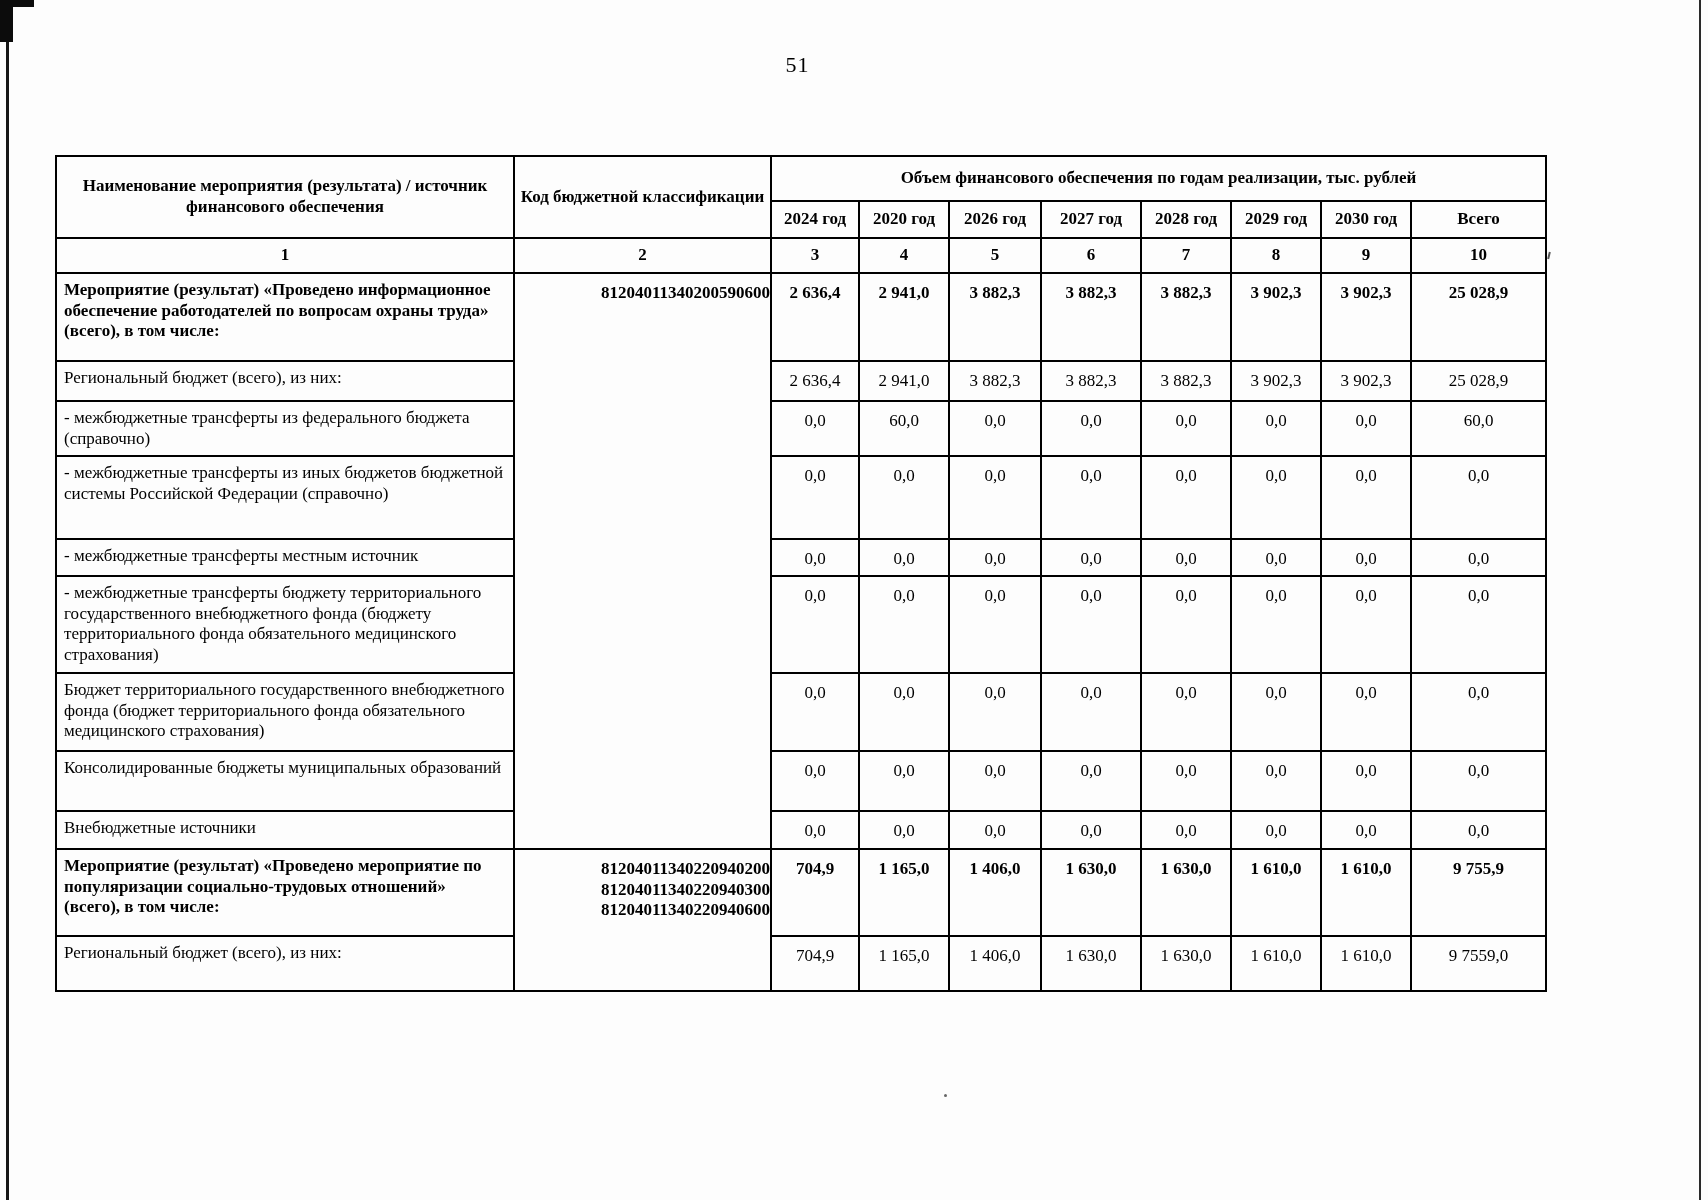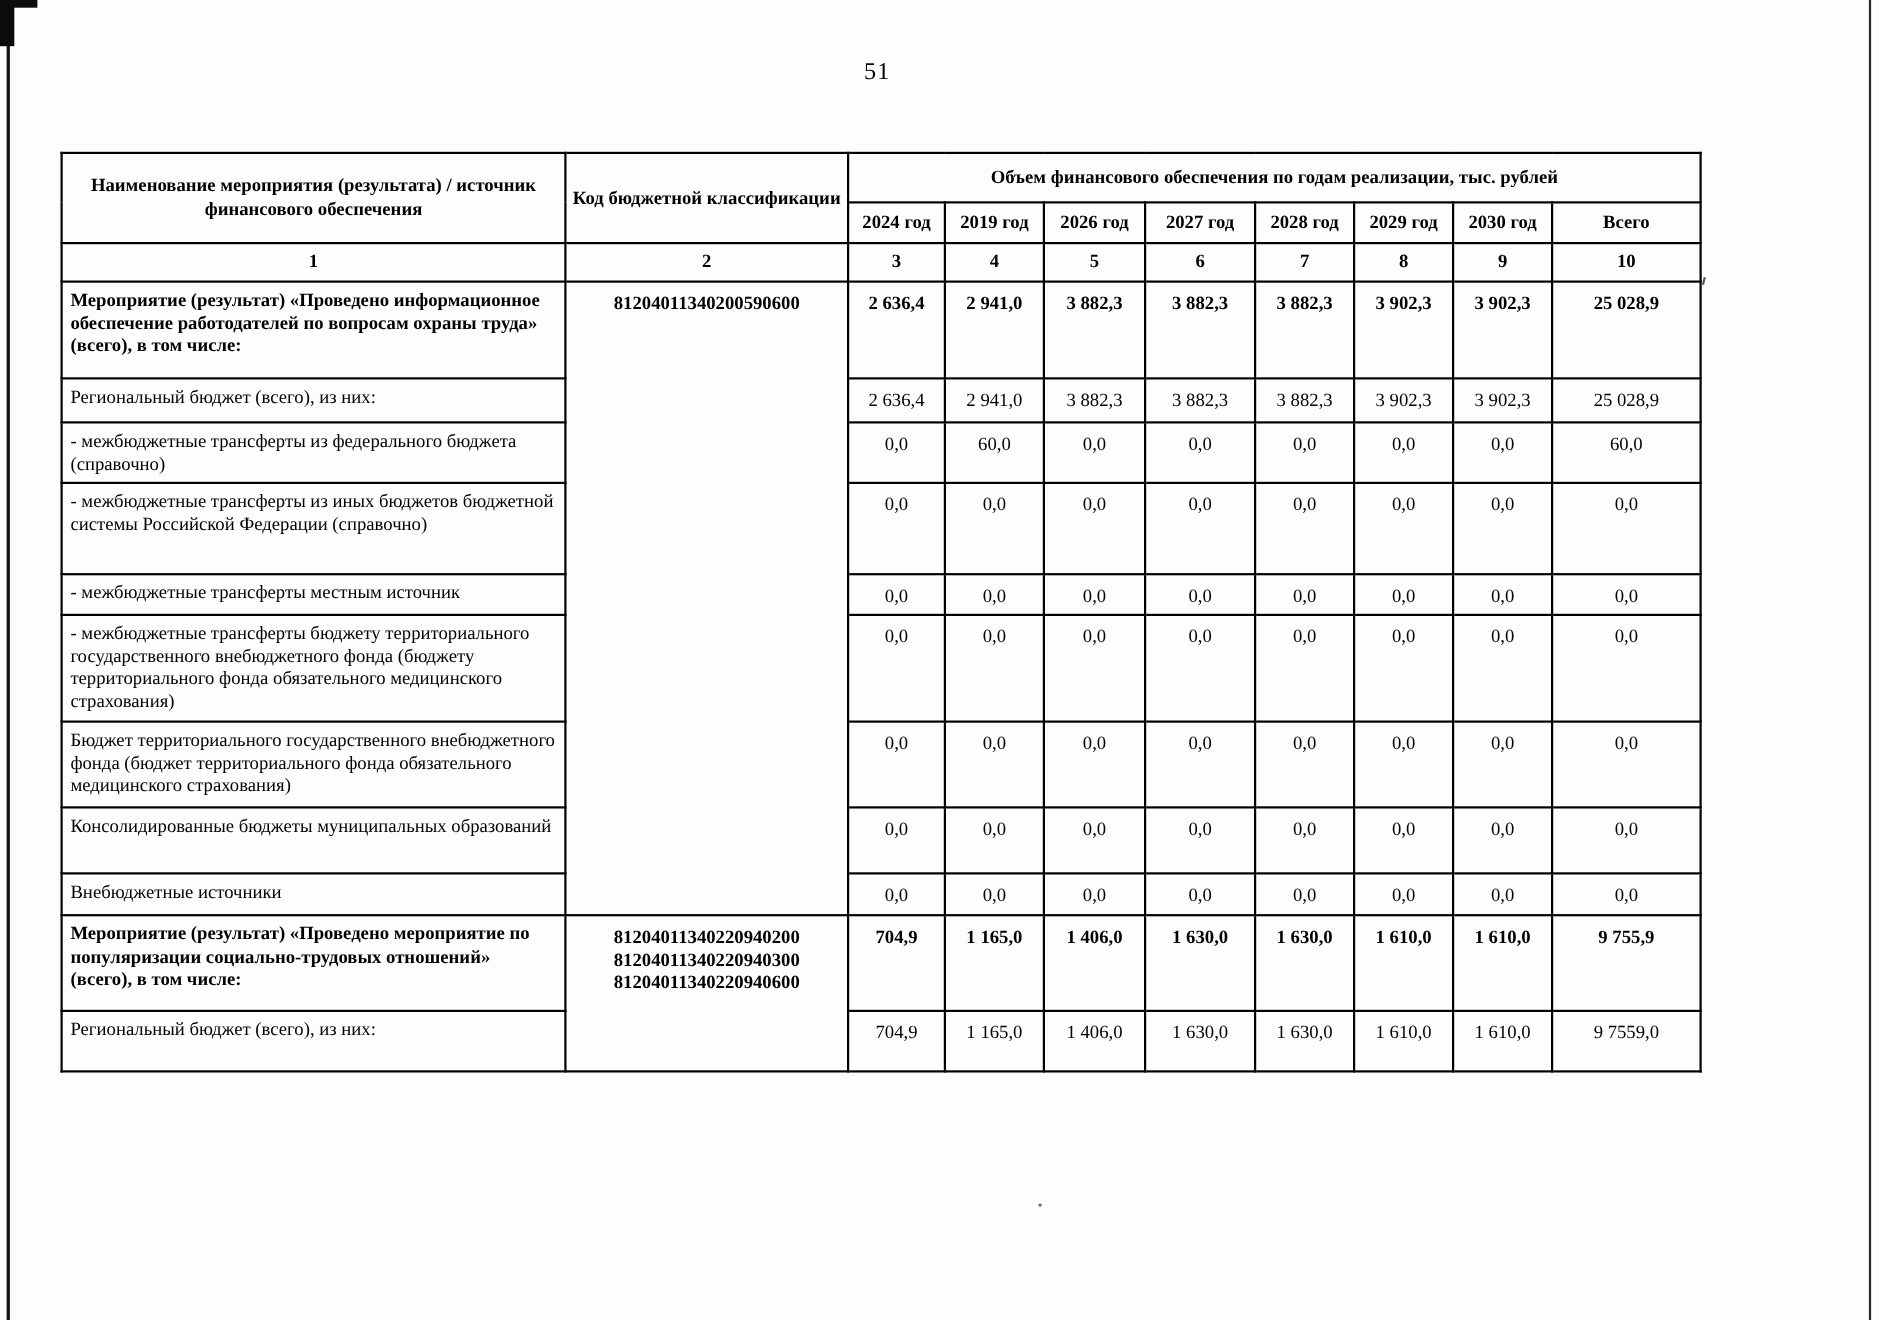--- a/index.html
+++ b/index.html
@@ -15,21 +15,21 @@
   .page-number {
     position: absolute;
     top: 52px; left: 0;
     width: 1595px;
     text-align: center;
     font-size: 22px;
     letter-spacing: 1px;
   }
   table.fin-table {
     position: absolute;
-    left: 55px; top: 138px;
+    left: 55px; top: 155px;
     width: 1490px;
     border-collapse: collapse;
     table-layout: fixed;
   }
   .fin-table th, .fin-table td {
     border: 2px solid #000;
     font-size: 17px;
     line-height: 1.22;
   }
   .fin-table th {
@@ -42,21 +42,21 @@
     text-align: left;
     vertical-align: top;
     padding: 6px 8px 4px 7px;
   }
   .fin-table td.val {
     text-align: center;
     vertical-align: top;
     padding-top: 9px;
   }
   .fin-table td.code {
-    text-align: center;
+    text-align: right;
     vertical-align: top;
     padding-top: 9px;
     font-weight: bold;
     white-space: pre-line;
   }
   .fin-table tr.num-row td {
     text-align: center;
     vertical-align: middle;
     font-weight: bold;
     padding: 4px;
@@ -110,21 +110,21 @@
     <col style="width:135px">
   </colgroup>
   <tbody>
     <tr class="hdr1">
       <th rowspan="2">Наименование мероприятия (результата) / источник финансового обеспечения</th>
       <th rowspan="2">Код бюджетной классификации</th>
       <th colspan="8">Объем финансового обеспечения по годам реализации, тыс. рублей</th>
     </tr>
     <tr class="hdr2">
       <th>2024 год</th>
-      <th>2019 год</th>
+      <th>2020 год</th>
       <th>2026 год</th>
       <th>2027 год</th>
       <th>2028 год</th>
       <th>2029 год</th>
       <th>2030 год</th>
       <th><span>Всего</span></th>
     </tr>
     <tr class="num-row">
       <td>1</td>
       <td>2</td>

